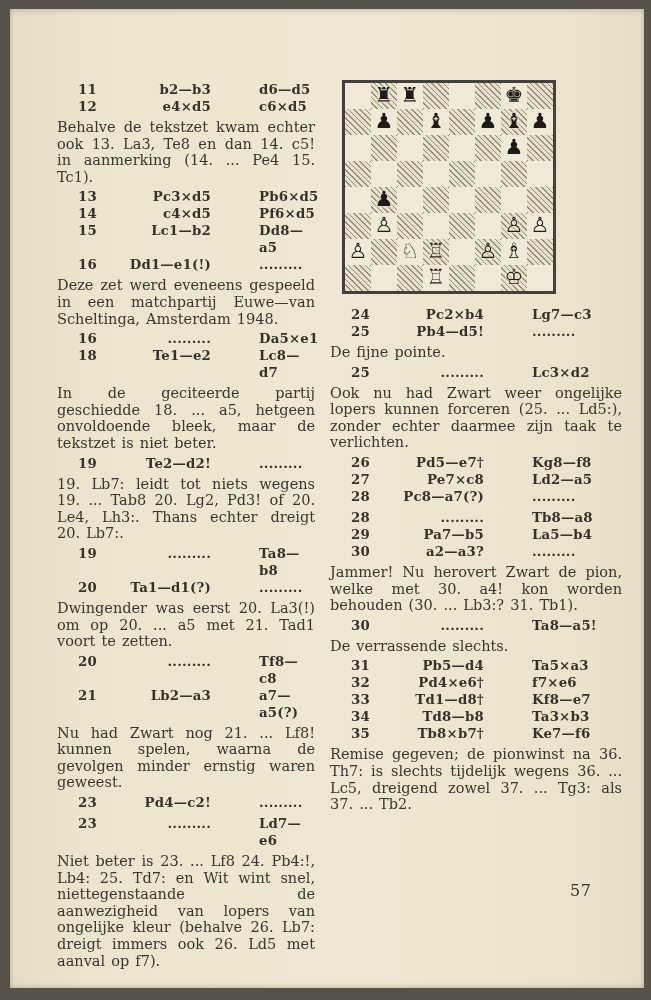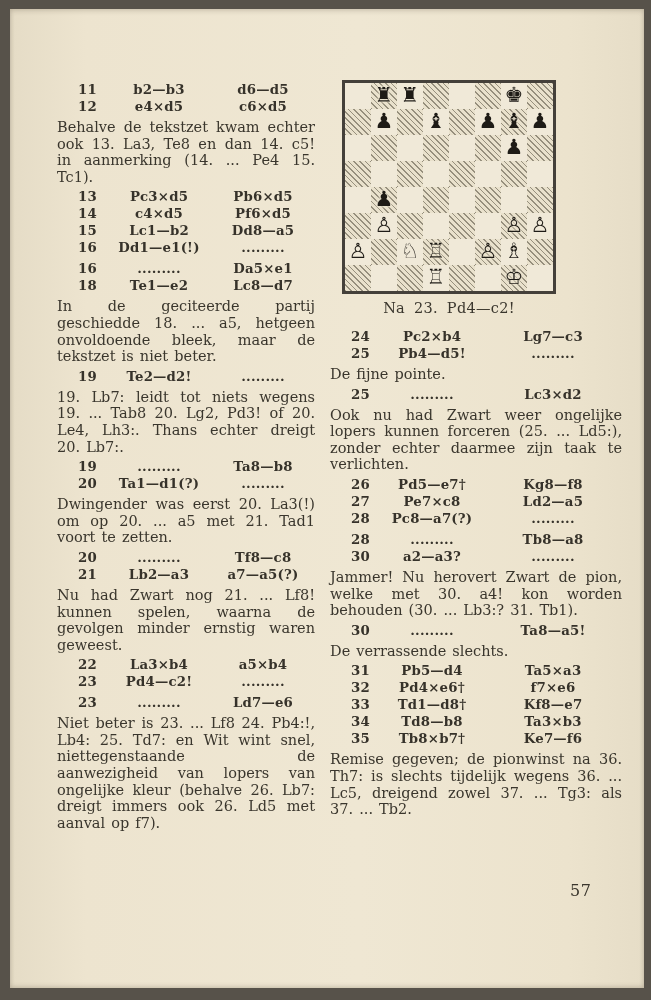--- a/index.html
+++ b/index.html
@@ -21,22 +21,22 @@
     font-size:14.5px;line-height:16.6px;
     text-align:justify;word-spacing:1.5px;color:#3a362d;
   }
   .moves{margin:3px 0 4px 0;}
   .mrow{
     display:grid;grid-template-columns:50px 104px auto;
     font-weight:bold;font-size:13.3px;line-height:17px;color:#36322a;
     letter-spacing:.2px;
   }
   .mnum{text-align:right;padding-right:10px;}
-  .mwhite{text-align:center;}
-  .mblack{text-align:center;}
+  .mwhite{text-align:right;}
+  .mblack{text-align:left;margin-left:48px;}
 
   
   .diagram-wrap{margin:0 0 12px 12px;width:214px;}
   .board{
     display:grid;grid-template-columns:repeat(8,26px);grid-template-rows:repeat(8,26px);
     border:3px solid #44403a;background:#efe8d7;width:208px;
   }
   .sq{width:26px;height:26px;position:relative;}
   .sq.light{background:#f0e9d8;}
   .sq.dark{
@@ -91,20 +91,21 @@
           <span class="mnum">15</span>
           <span class="mwhite">Lc1—b2</span>
           <span class="mblack">Dd8—a5</span>
         </div>
         <div class="mrow">
           <span class="mnum">16</span>
           <span class="mwhite">Dd1—e1(!)</span>
           <span class="mblack">.........</span>
         </div>
       </div>
+      <p class="para">Deze zet werd eveneens gespeeld in een matchpartij Euwe—van Scheltinga, Amsterdam 1948.</p>
       <div class="moves">
         <div class="mrow">
           <span class="mnum">16</span>
           <span class="mwhite">.........</span>
           <span class="mblack">Da5×e1</span>
         </div>
         <div class="mrow">
           <span class="mnum">18</span>
           <span class="mwhite">Te1—e2</span>
           <span class="mblack">Lc8—d7</span>
@@ -140,25 +141,20 @@
         </div>
         <div class="mrow">
           <span class="mnum">21</span>
           <span class="mwhite">Lb2—a3</span>
           <span class="mblack">a7—a5(?)</span>
         </div>
       </div>
       <p class="para">Nu had Zwart nog 21. ... Lf8! kunnen spelen, waarna de gevolgen minder ernstig waren geweest.</p>
       <div class="moves">
         <div class="mrow">
-          <span class="mnum">22</span>
-          <span class="mwhite">La3×b4</span>
-          <span class="mblack">a5×b4</span>
-        </div>
-        <div class="mrow">
           <span class="mnum">23</span>
           <span class="mwhite">Pd4—c2!</span>
           <span class="mblack">.........</span>
         </div>
       </div>
       <div class="moves">
         <div class="mrow">
           <span class="mnum">23</span>
           <span class="mwhite">.........</span>
           <span class="mblack">Ld7—e6</span>
@@ -268,21 +264,20 @@
           <div class="sq light">
             <span class="piece">♖</span>
           </div>
           <div class="sq dark"></div>
           <div class="sq light"></div>
           <div class="sq dark">
             <span class="piece">♔</span>
           </div>
           <div class="sq light"></div>
         </div>
-      <div class="caption">Na 23. Pd4—c2!</div>
     </div>
     <div id="right-blocks">
         <div class="moves">
           <div class="mrow">
             <span class="mnum">24</span>
             <span class="mwhite">Pc2×b4</span>
             <span class="mblack">Lg7—c3</span>
           </div>
           <div class="mrow">
             <span class="mnum">25</span>
@@ -316,20 +311,25 @@
             <span class="mblack">.........</span>
           </div>
         </div>
         <div class="moves">
           <div class="mrow">
             <span class="mnum">28</span>
             <span class="mwhite">.........</span>
             <span class="mblack">Tb8—a8</span>
           </div>
           <div class="mrow">
+            <span class="mnum">29</span>
+            <span class="mwhite">Pa7—b5</span>
+            <span class="mblack">La5—b4</span>
+          </div>
+          <div class="mrow">
             <span class="mnum">30</span>
             <span class="mwhite">a2—a3?</span>
             <span class="mblack">.........</span>
           </div>
         </div>
         <p class="para">Jammer! Nu herovert Zwart de pion, welke met 30. a4! kon worden behouden (30. ... Lb3:? 31. Tb1).</p>
         <div class="moves">
           <div class="mrow">
             <span class="mnum">30</span>
             <span class="mwhite">.........</span>

